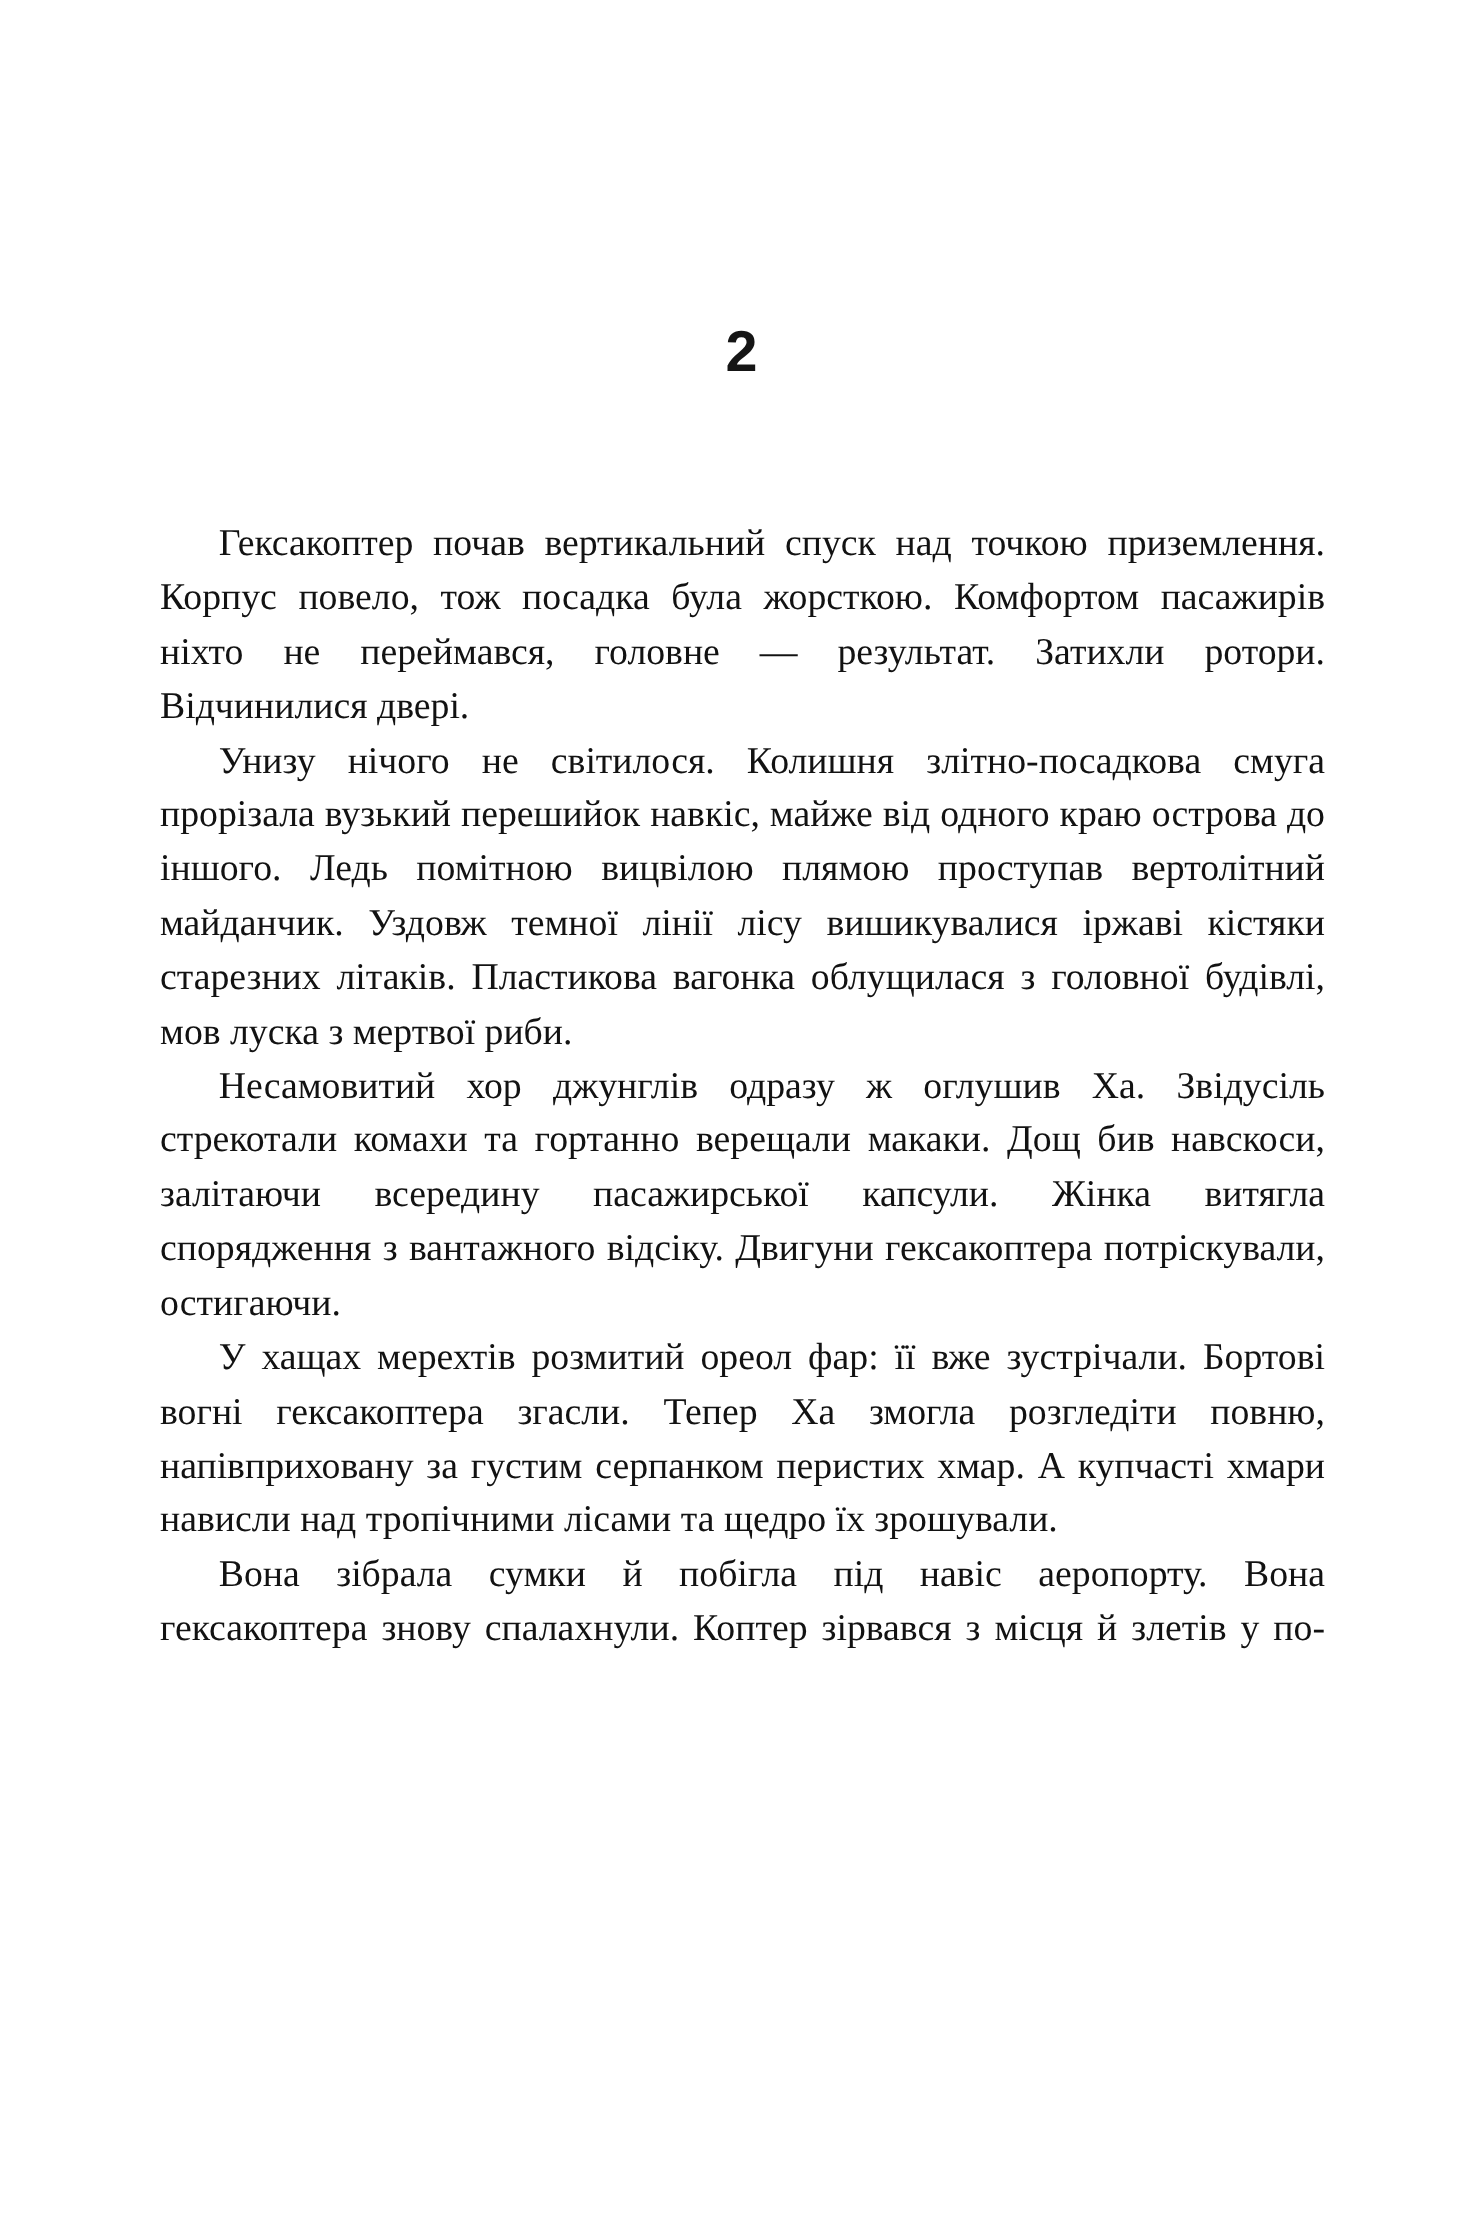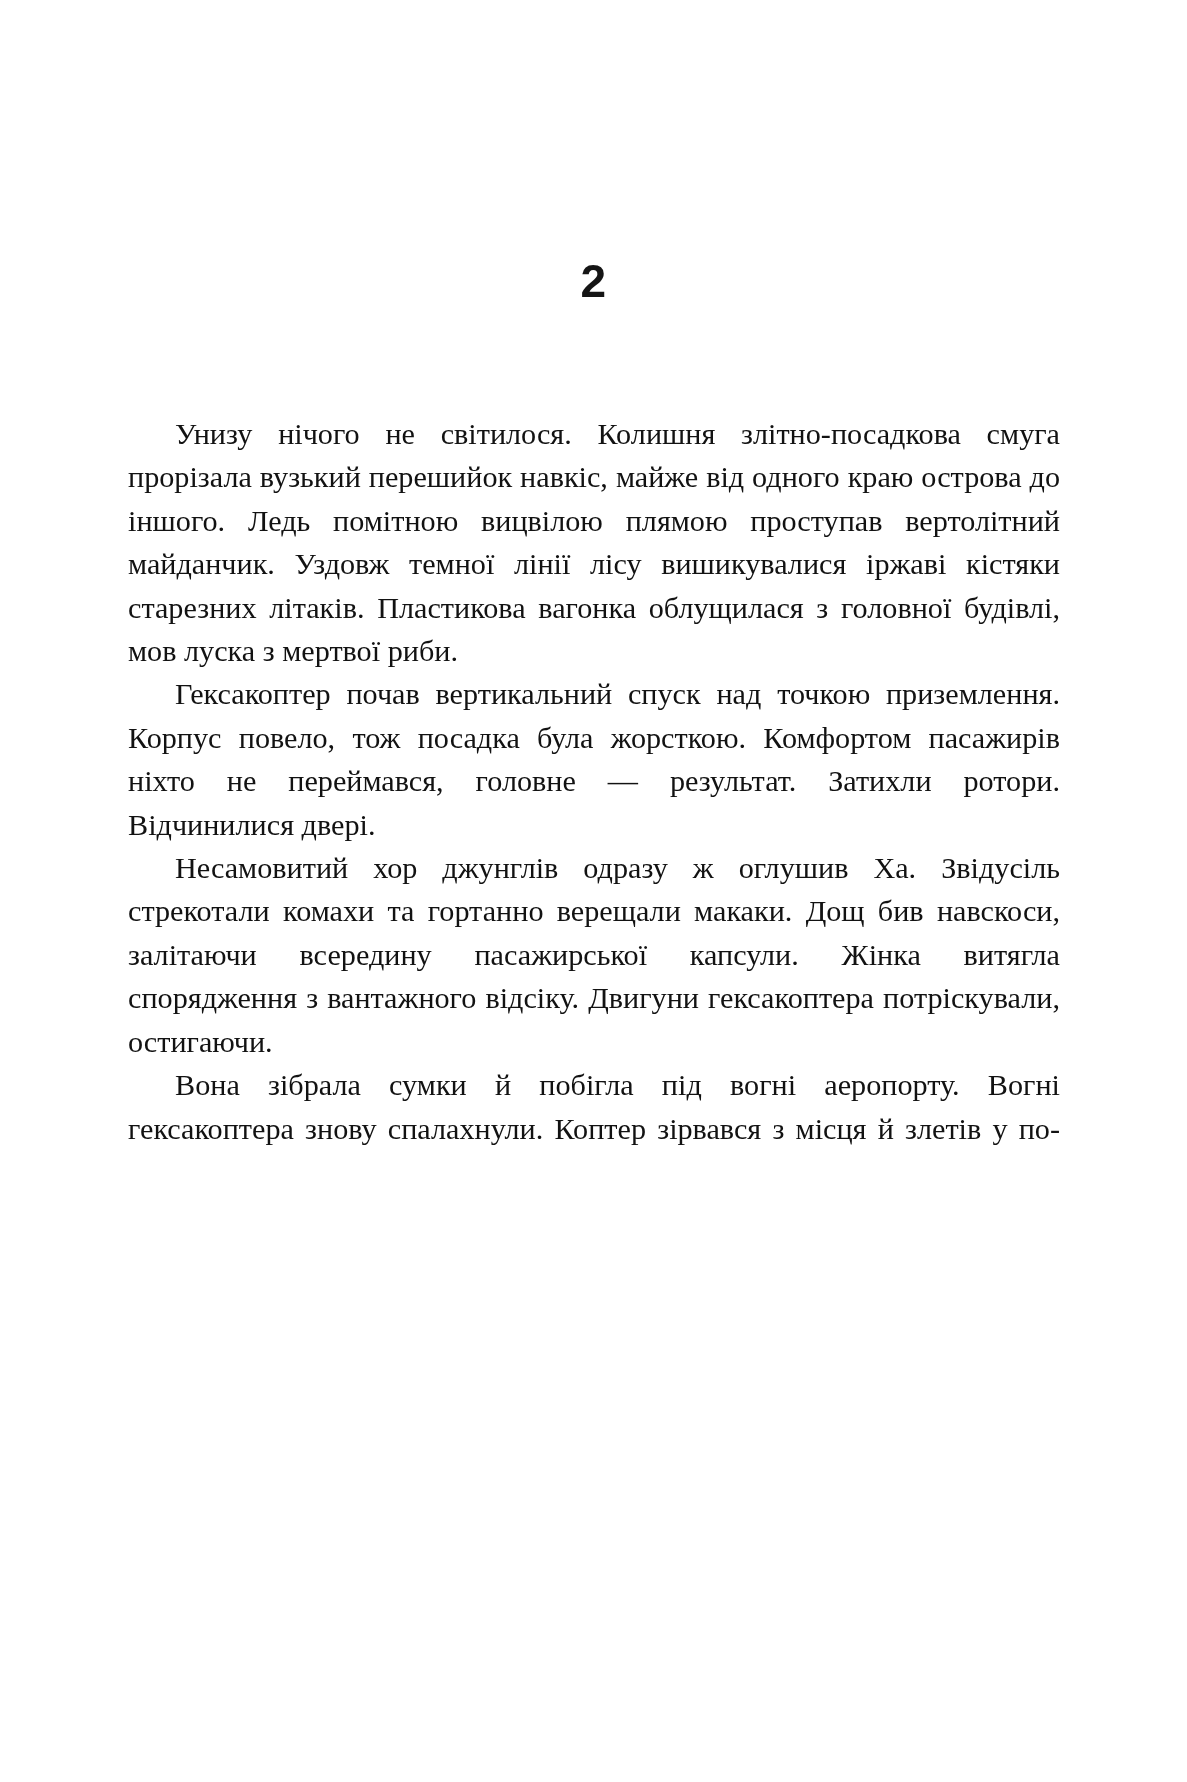--- a/index.html
+++ b/index.html
@@ -81,20 +81,21 @@
 </head>
 <body>
 
 <div class="page">
 
   <div class="chapter-number">2</div>
 
   <div class="text-block">
 
 
+    <p>Гексакоптер почав вертикальний спуск над точкою приземлен­ня. Корпус повело, тож посадка була жорсткою. Комфортом пасажирів ніхто не переймався, головне — результат. Затихли ротори. Відчинилися двері.</p>
     <p>Унизу нічого не світилося. Колишня злітно-посадкова смуга прорізала вузький перешийок навкіс, майже від одного краю острова до іншого. Ледь помітною вицвілою плямою проступав вертолітний майданчик. Уздовж темної лінії лісу вишикувалися іржаві кістяки старезних літаків. Пластикова вагонка облущила­ся з головної будівлі, мов луска з мертвої риби.</p>
-    <p>Гексакоптер почав вертикальний спуск над точкою приземлен­ня. Корпус повело, тож посадка була жорсткою. Комфортом пасажирів ніхто не переймався, головне — результат. Затихли ротори. Відчинилися двері.</p>
     <p>Несамовитий хор джунглів одразу ж оглушив Ха. Звідусіль стрекотали комахи та гортанно верещали макаки. Дощ бив на­вскоси, залітаючи всередину пасажирської капсули. Жінка ви­тягла спорядження з вантажного відсіку. Двигуни гексакоптера потріскували, остигаючи.</p>
-    <p class="tail">Вона зібрала сумки й побігла під вогні аеропорту. Вогні гексакоптера знову спалахнули. Коптер зірвався з місця й злетів у по-</p>
+    <p>У хащах мерехтів розмитий ореол фар: її вже зустрічали. Бор­тові вогні гексакоптера згасли. Тепер Ха змогла розгледіти повню, напівприховану за густим серпанком перистих хмар. А купчасті хмари нависли над тропічними лісами та щедро їх зрошували.</p>
+    <p class="tail">Вона зібрала сумки й побігла під навіс аеропорту. Вона гексакоптера знову спалахнули. Коптер зірвався з місця й злетів у по-</p>
 
   </div>
 
 </div>
 
 </body></html>

